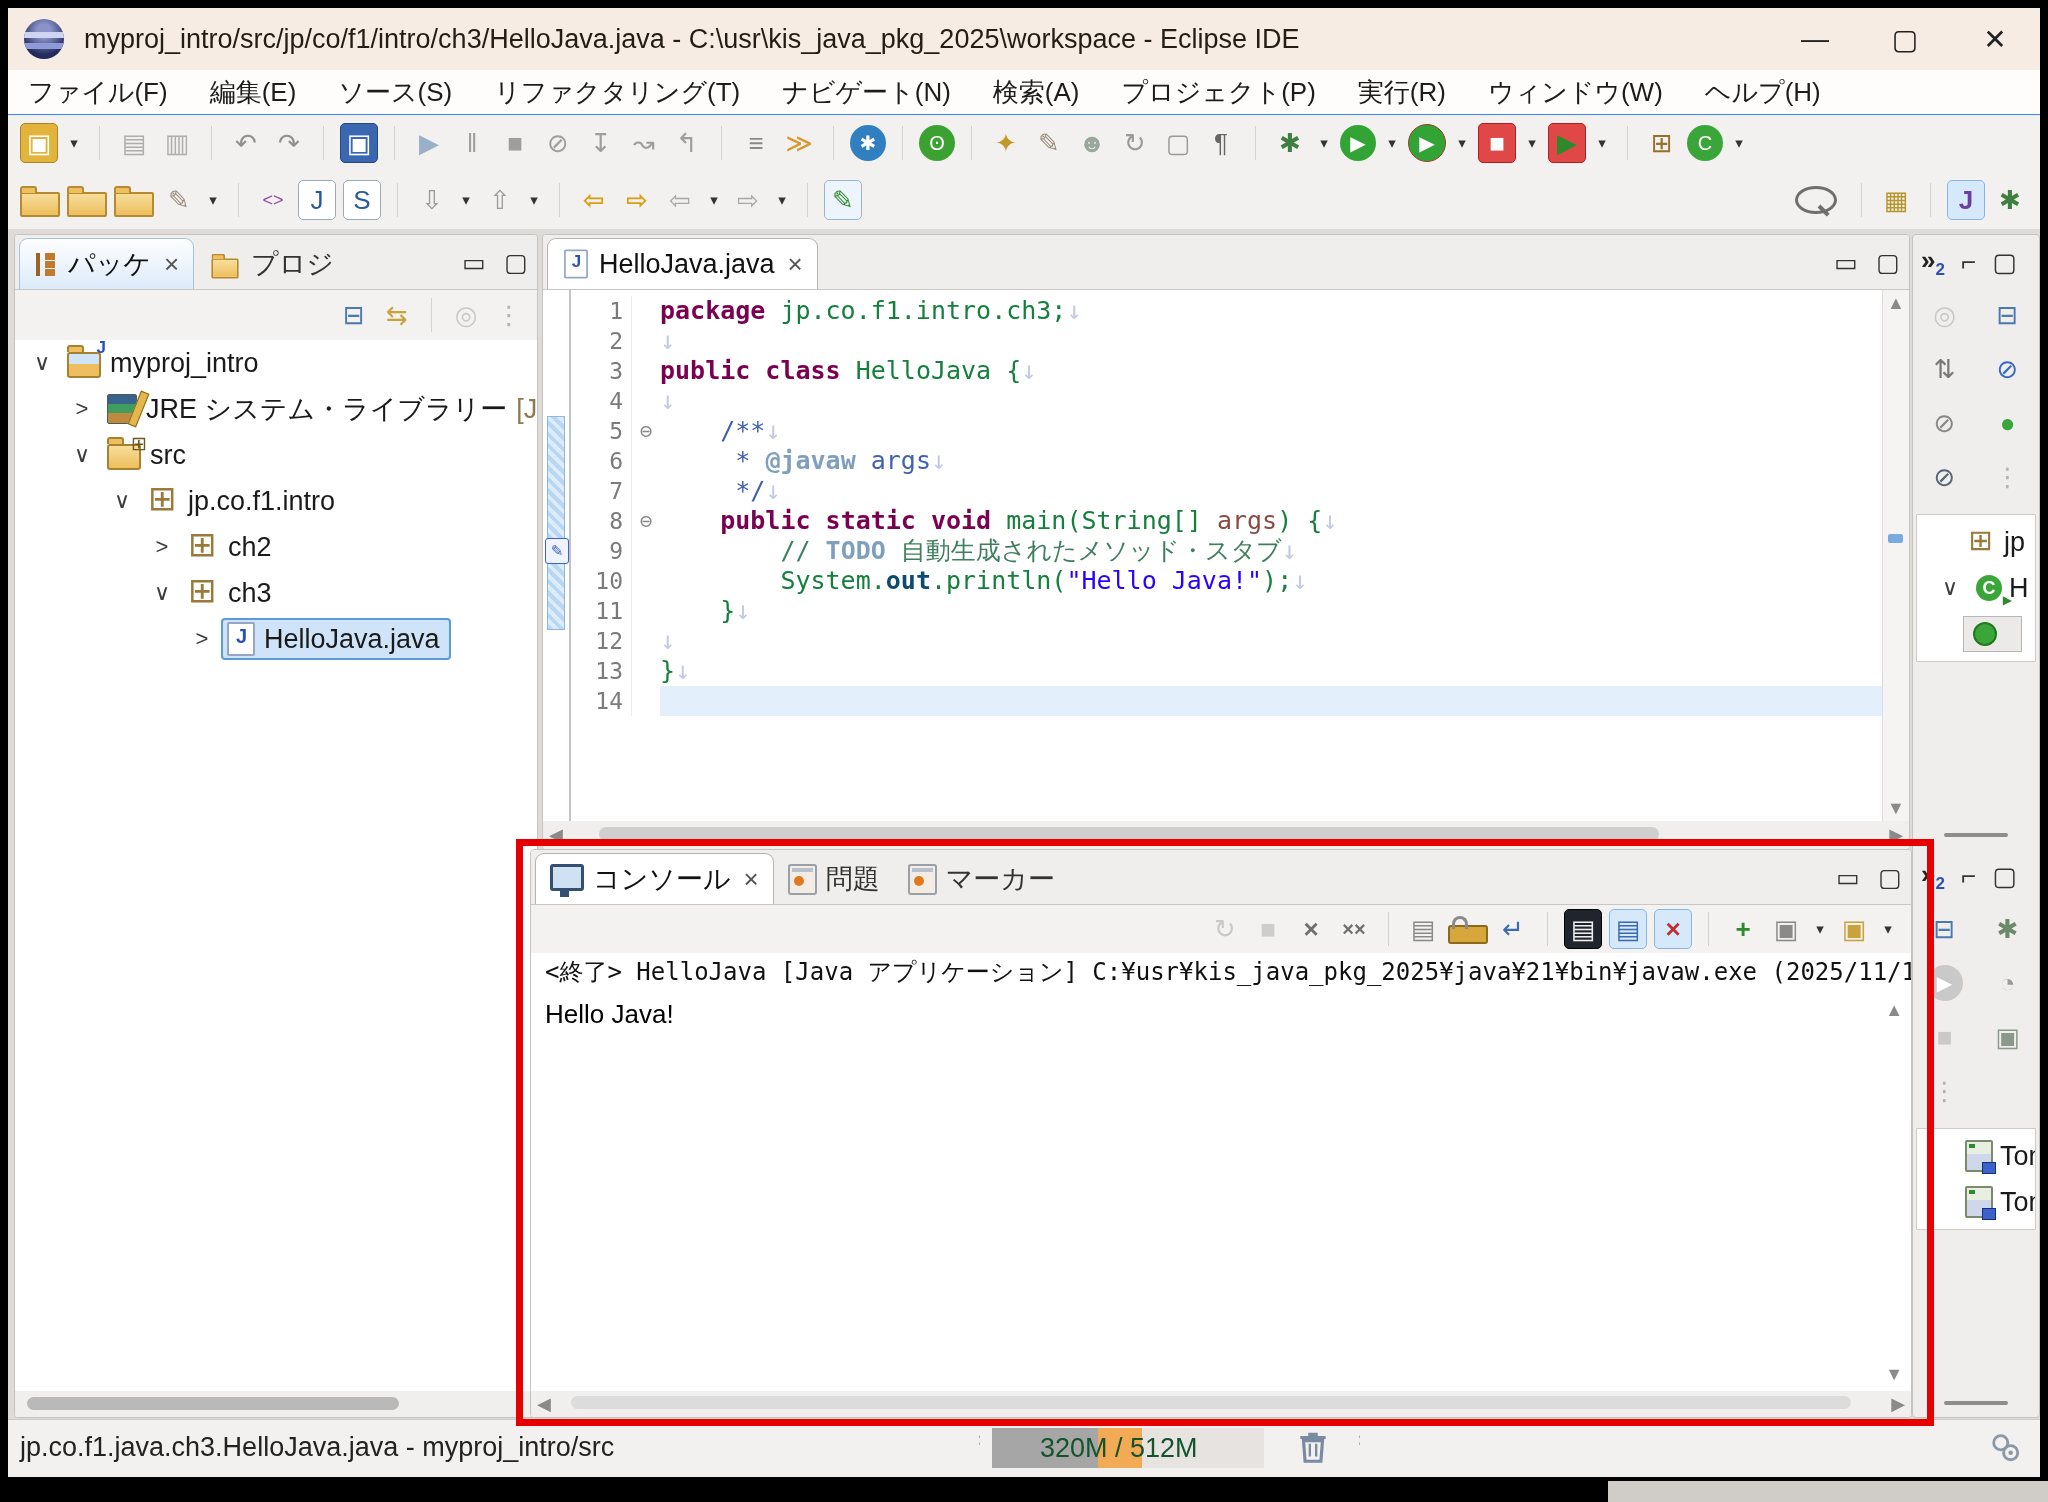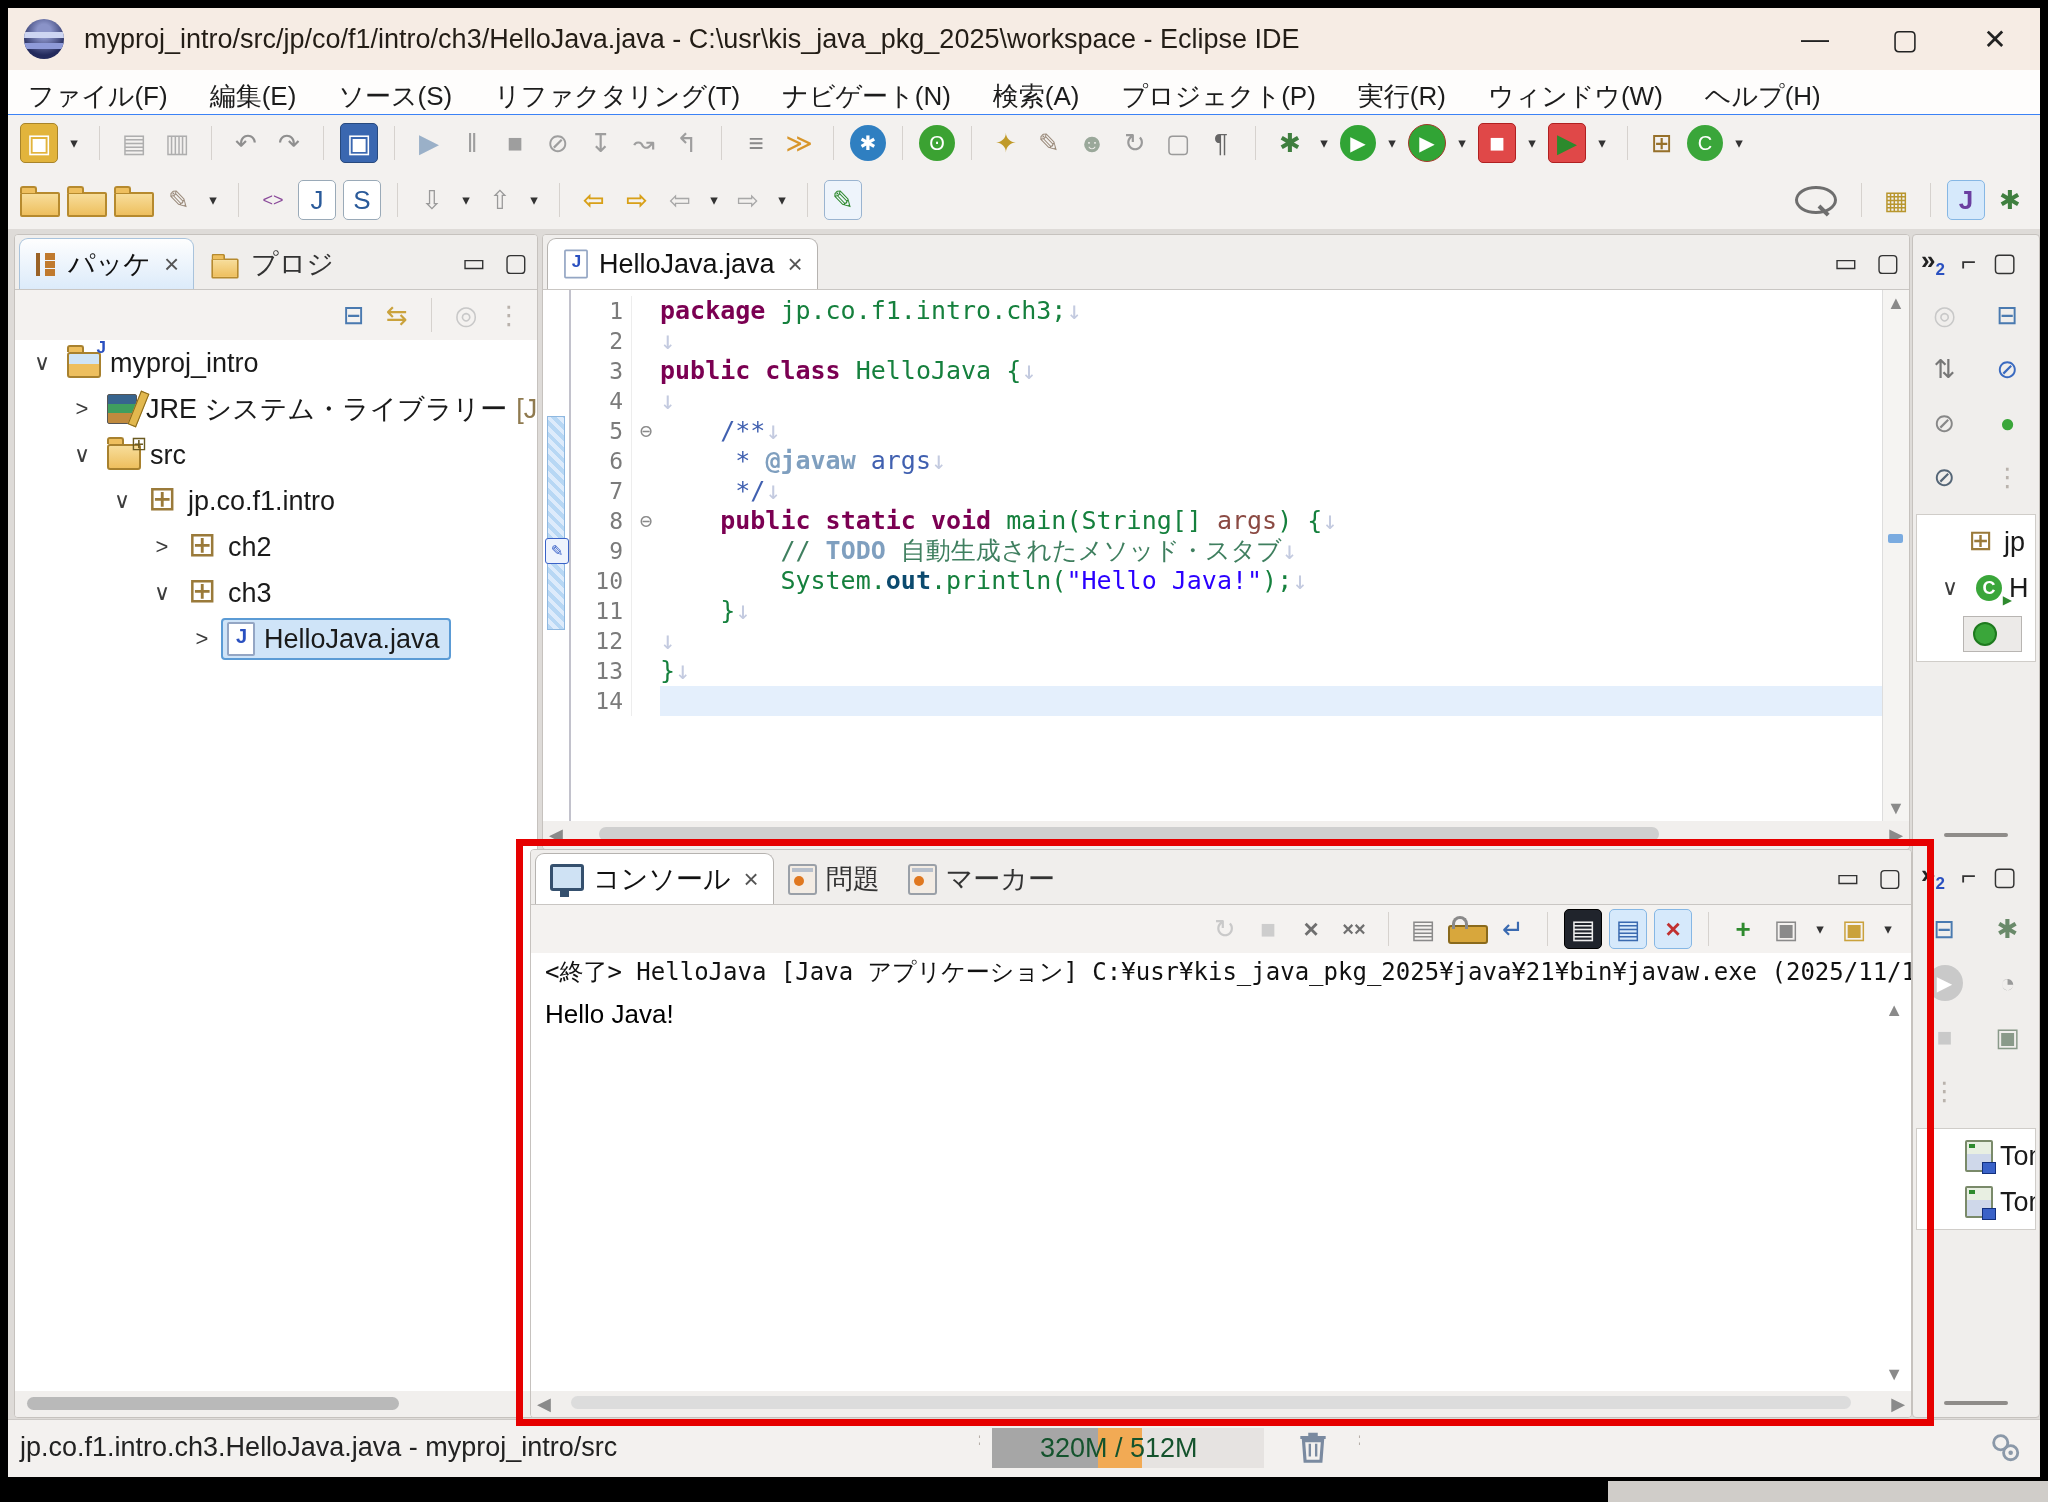--- a/index.html
+++ b/index.html
@@ -11,21 +11,21 @@
   .titlebar{position:absolute;left:0;top:0;right:0;height:62px;background:#f6ece4;display:flex;align-items:center;}
   .logo{width:40px;height:40px;border-radius:50%;margin:0 20px 0 16px;flex:none;position:relative;overflow:hidden;
         background:radial-gradient(circle at 50% 30%,#8a93c8 0 20%,#232a5c 70%);}
   .logo::after{content:'';position:absolute;left:0;right:0;top:13px;height:6px;background:#cdd5f2;box-shadow:0 11px 0 #8e9ad8;}
   .title{font-size:27px;color:#231d16;white-space:nowrap;}
   .wctrl{margin-left:auto;display:flex;height:100%;}
   .wbtn{width:90px;height:100%;display:flex;align-items:center;justify-content:center;font-size:28px;color:#222;}
 
   
   .menubar{position:absolute;left:0;top:62px;right:0;height:44px;background:#fefdfc;border-bottom:1px solid #3b82f6;
-           display:flex;align-items:flex-end;padding-left:20px;}
+           display:flex;align-items:center;padding-left:20px;}
   .mi{font-size:26px;color:#1c1c1c;margin-right:42px;white-space:nowrap;}
 
   
   .tb1{position:absolute;left:0;top:107px;right:0;height:56px;background:#f3f1ef;display:flex;align-items:center;padding-left:12px;overflow:hidden;}
   .tb2{position:absolute;left:0;top:163px;right:0;height:58px;background:#f3f1ef;border-bottom:1px solid #d5d1ce;
        display:flex;align-items:center;padding:0 12px;overflow:hidden;}
   .strip{display:flex;align-items:center;gap:7px;}
   .tbi{min-width:36px;height:38px;display:inline-flex;align-items:center;justify-content:center;font-size:26px;border-radius:5px;flex:none;}
   .tbi.rnd{border-radius:50%;min-width:36px;width:36px;height:36px;font-size:20px;}
   .dd{min-width:18px !important;font-size:15px !important;color:#333;}
@@ -571,21 +571,21 @@
             <span>Tom</span>
           </div>
         </div>
         <div class="sb-fill"></div>
         <div class="sb-div"></div>
       </div>
 
     </div>
 
     <div class="statusbar">
-      <div class="sb-left">jp.co.f1.intro.ch3.HelloJava.java - myproj_intro/src</div>
+      <div class="sb-left">jp.co.f1.java.ch3.HelloJava.java - myproj_intro/src</div>
       <div class="grip-dots" style="left:962px">⋮⋮</div>
       <div class="heap">
         <div class="seg1"></div>
           <div class="seg2"></div>
         <div class="htxt">320M / 512M</div>
       </div>
       <div class="trash">
         <svg viewBox="0 0 24 24" width="38" height="38">
             <path d="M6 8h12l-1 13H7z" fill="none" stroke="#7a8aa0" stroke-width="2"></path>
             <path d="M4 6h16M10 6V4h4v2" stroke="#7a8aa0" stroke-width="2" fill="none"></path>

